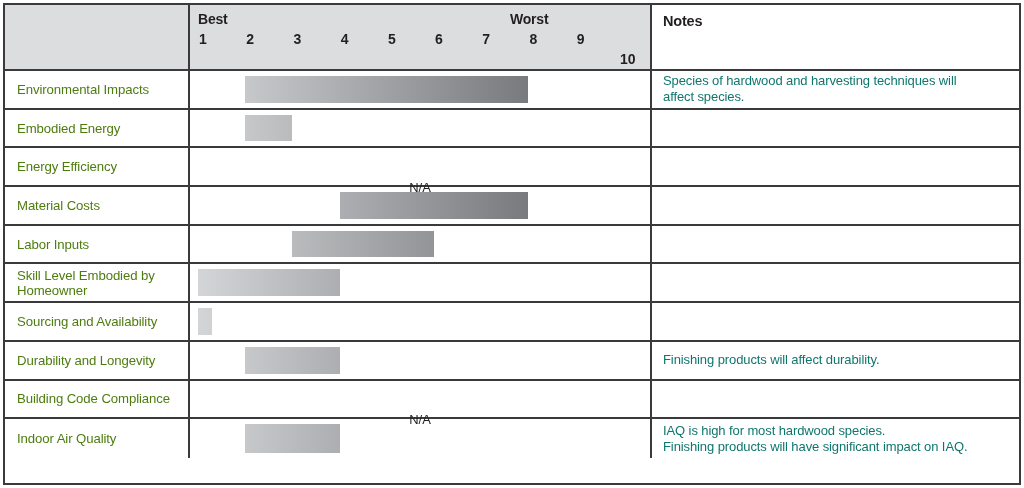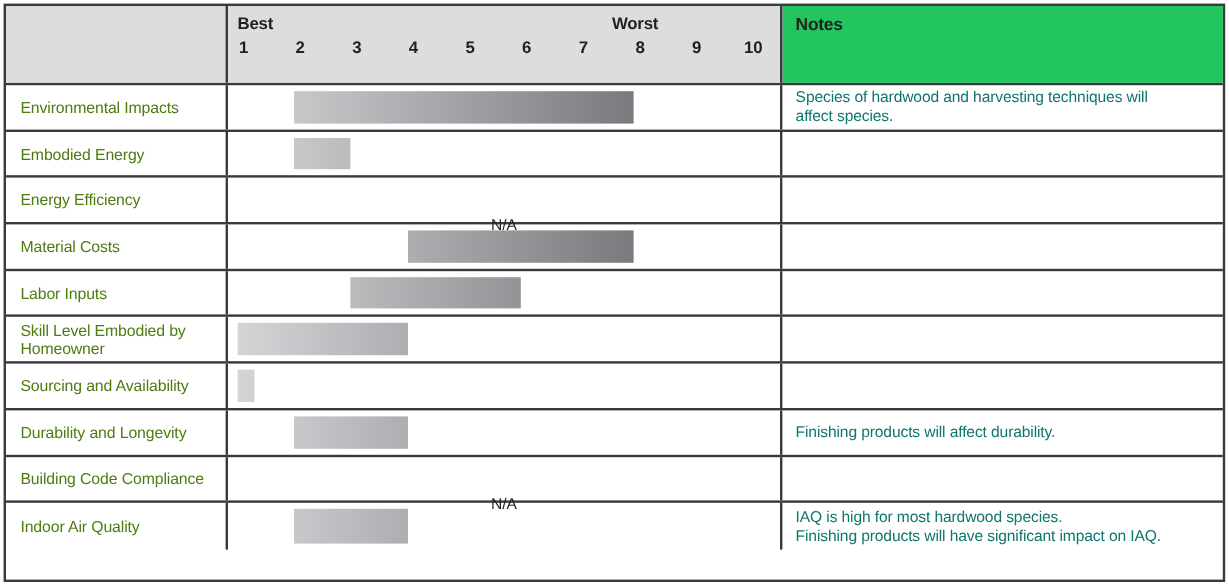--- a/index.html
+++ b/index.html
@@ -58,21 +58,21 @@
   }
 
   
   .header-row {
     height: 66px;
     background: #dcdddf;
     border-bottom: 2px solid #3a3a3c;
   }
   .header-row .col-label { background: #dcdddf; }
   .header-row .col-scale { background: #dcdddf; }
-  .header-row .col-notes { background: #22c55e; align-items: flex-start; padding-top: 8px; }
+  .header-row .col-notes { background: #ffffff; align-items: flex-start; padding-top: 8px; }
 
   .hdr-title {
     font-size: 14.5px;
     font-weight: bold;
     letter-spacing: -0.2px;
   }
   .scale-head {
     position: absolute;
     left: 0; top: 0; right: 0; bottom: 0;
   }
@@ -151,21 +151,21 @@
         <div id="ticks">
             <span class="tick-num" style="left: 13px;">1</span>
             <span class="tick-num" style="left: 60.2px;">2</span>
             <span class="tick-num" style="left: 107.4px;">3</span>
             <span class="tick-num" style="left: 154.6px;">4</span>
             <span class="tick-num" style="left: 201.8px;">5</span>
             <span class="tick-num" style="left: 249px;">6</span>
             <span class="tick-num" style="left: 296.2px;">7</span>
             <span class="tick-num" style="left: 343.4px;">8</span>
             <span class="tick-num" style="left: 390.6px;">9</span>
-            <span class="tick-num" style="left: 437.8px;">10</span>
+            <span class="tick-num" style="left: 437.8px; margin-top: 20px;">10</span>
           </div>
       </div>
     </div>
     <div class="col-notes">
       <span class="hdr-title">Notes</span>
     </div>
   </div>
 
   <div id="body-rows">
       <div class="row body-row">

